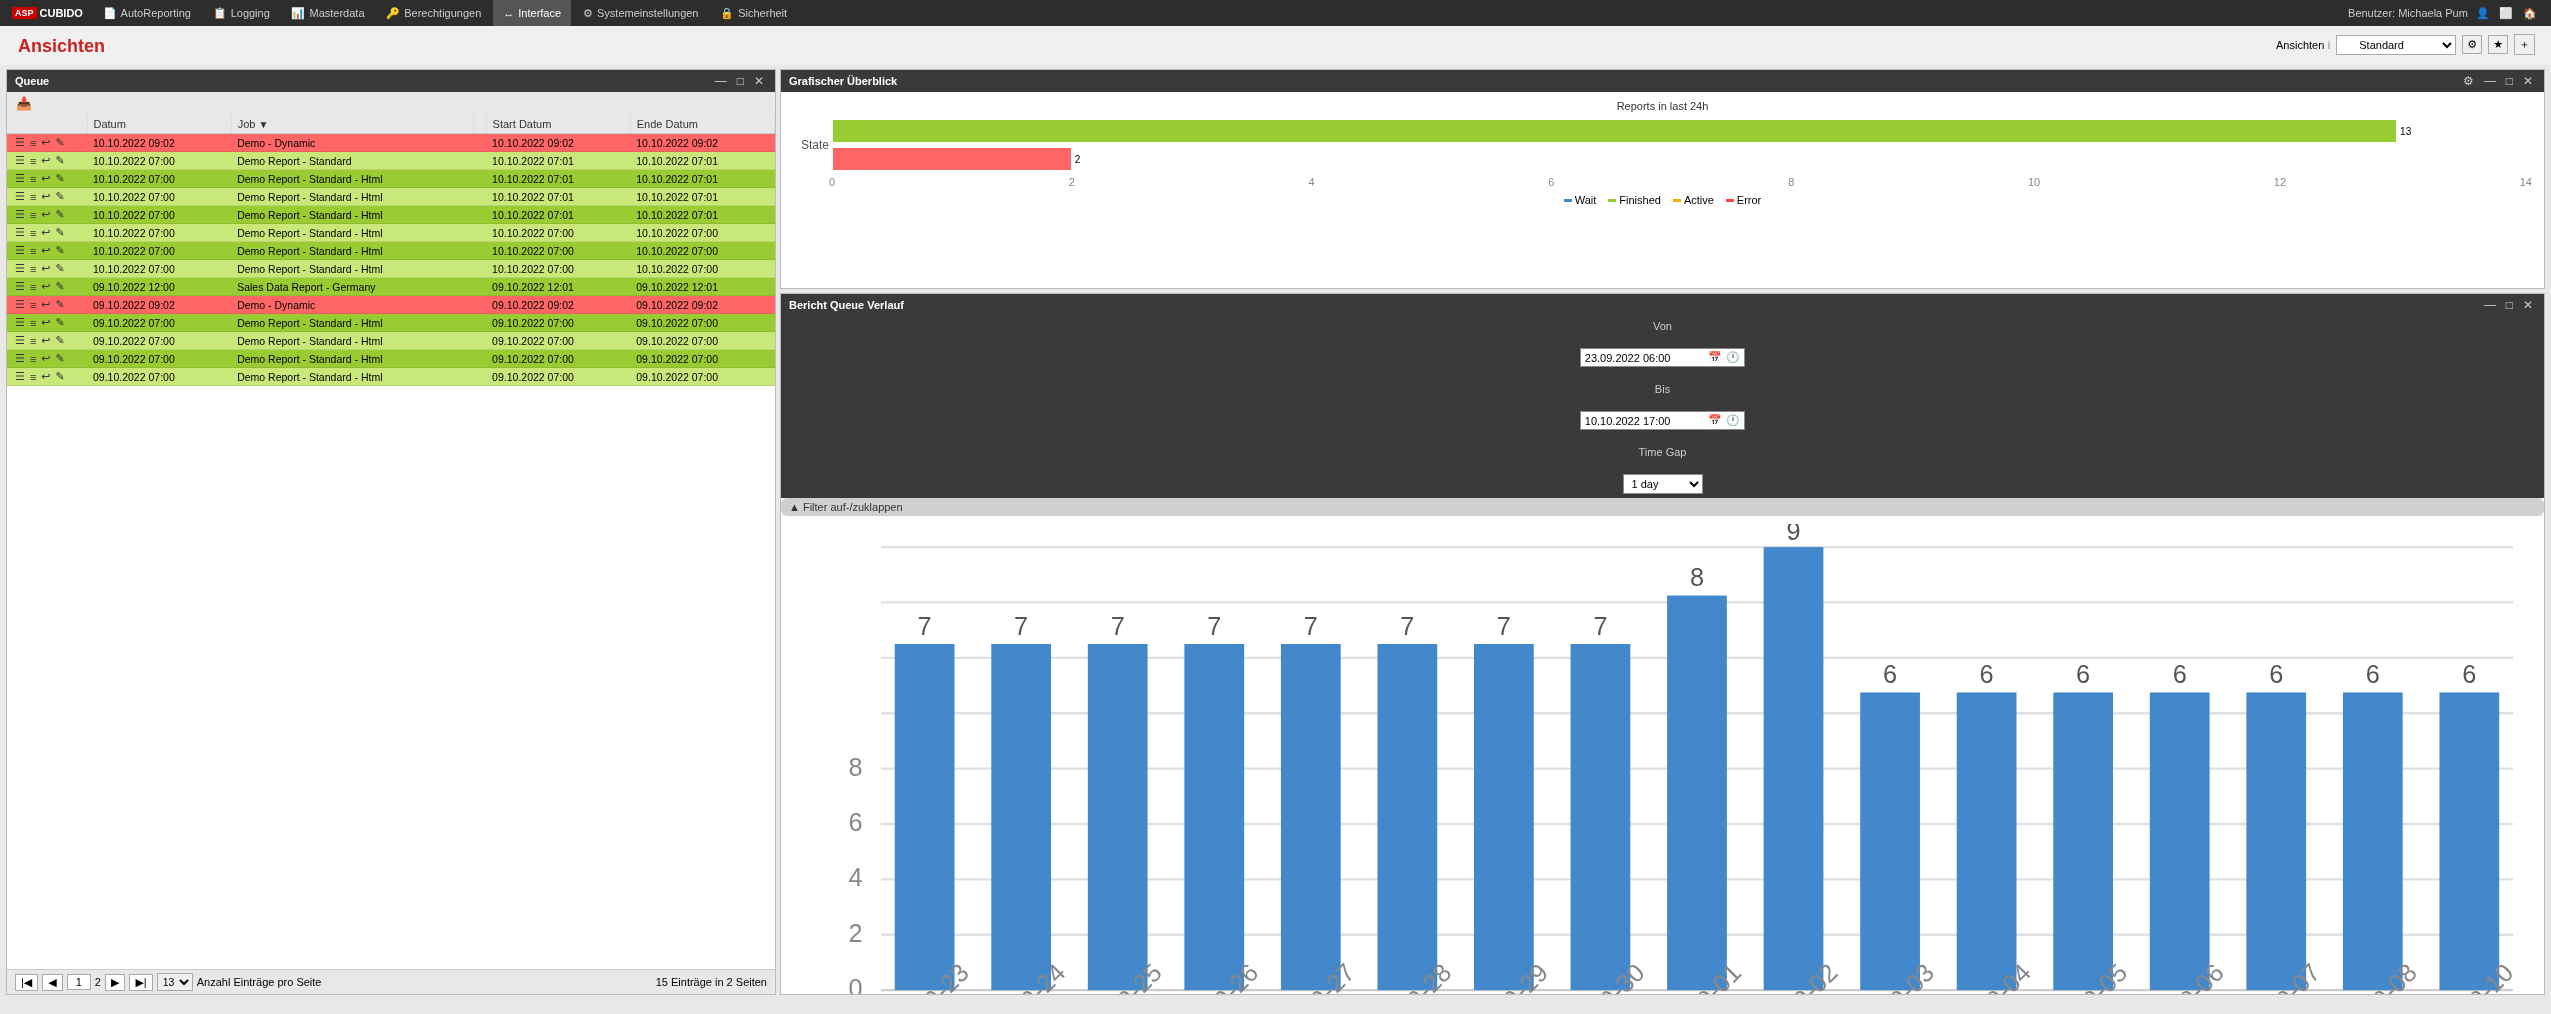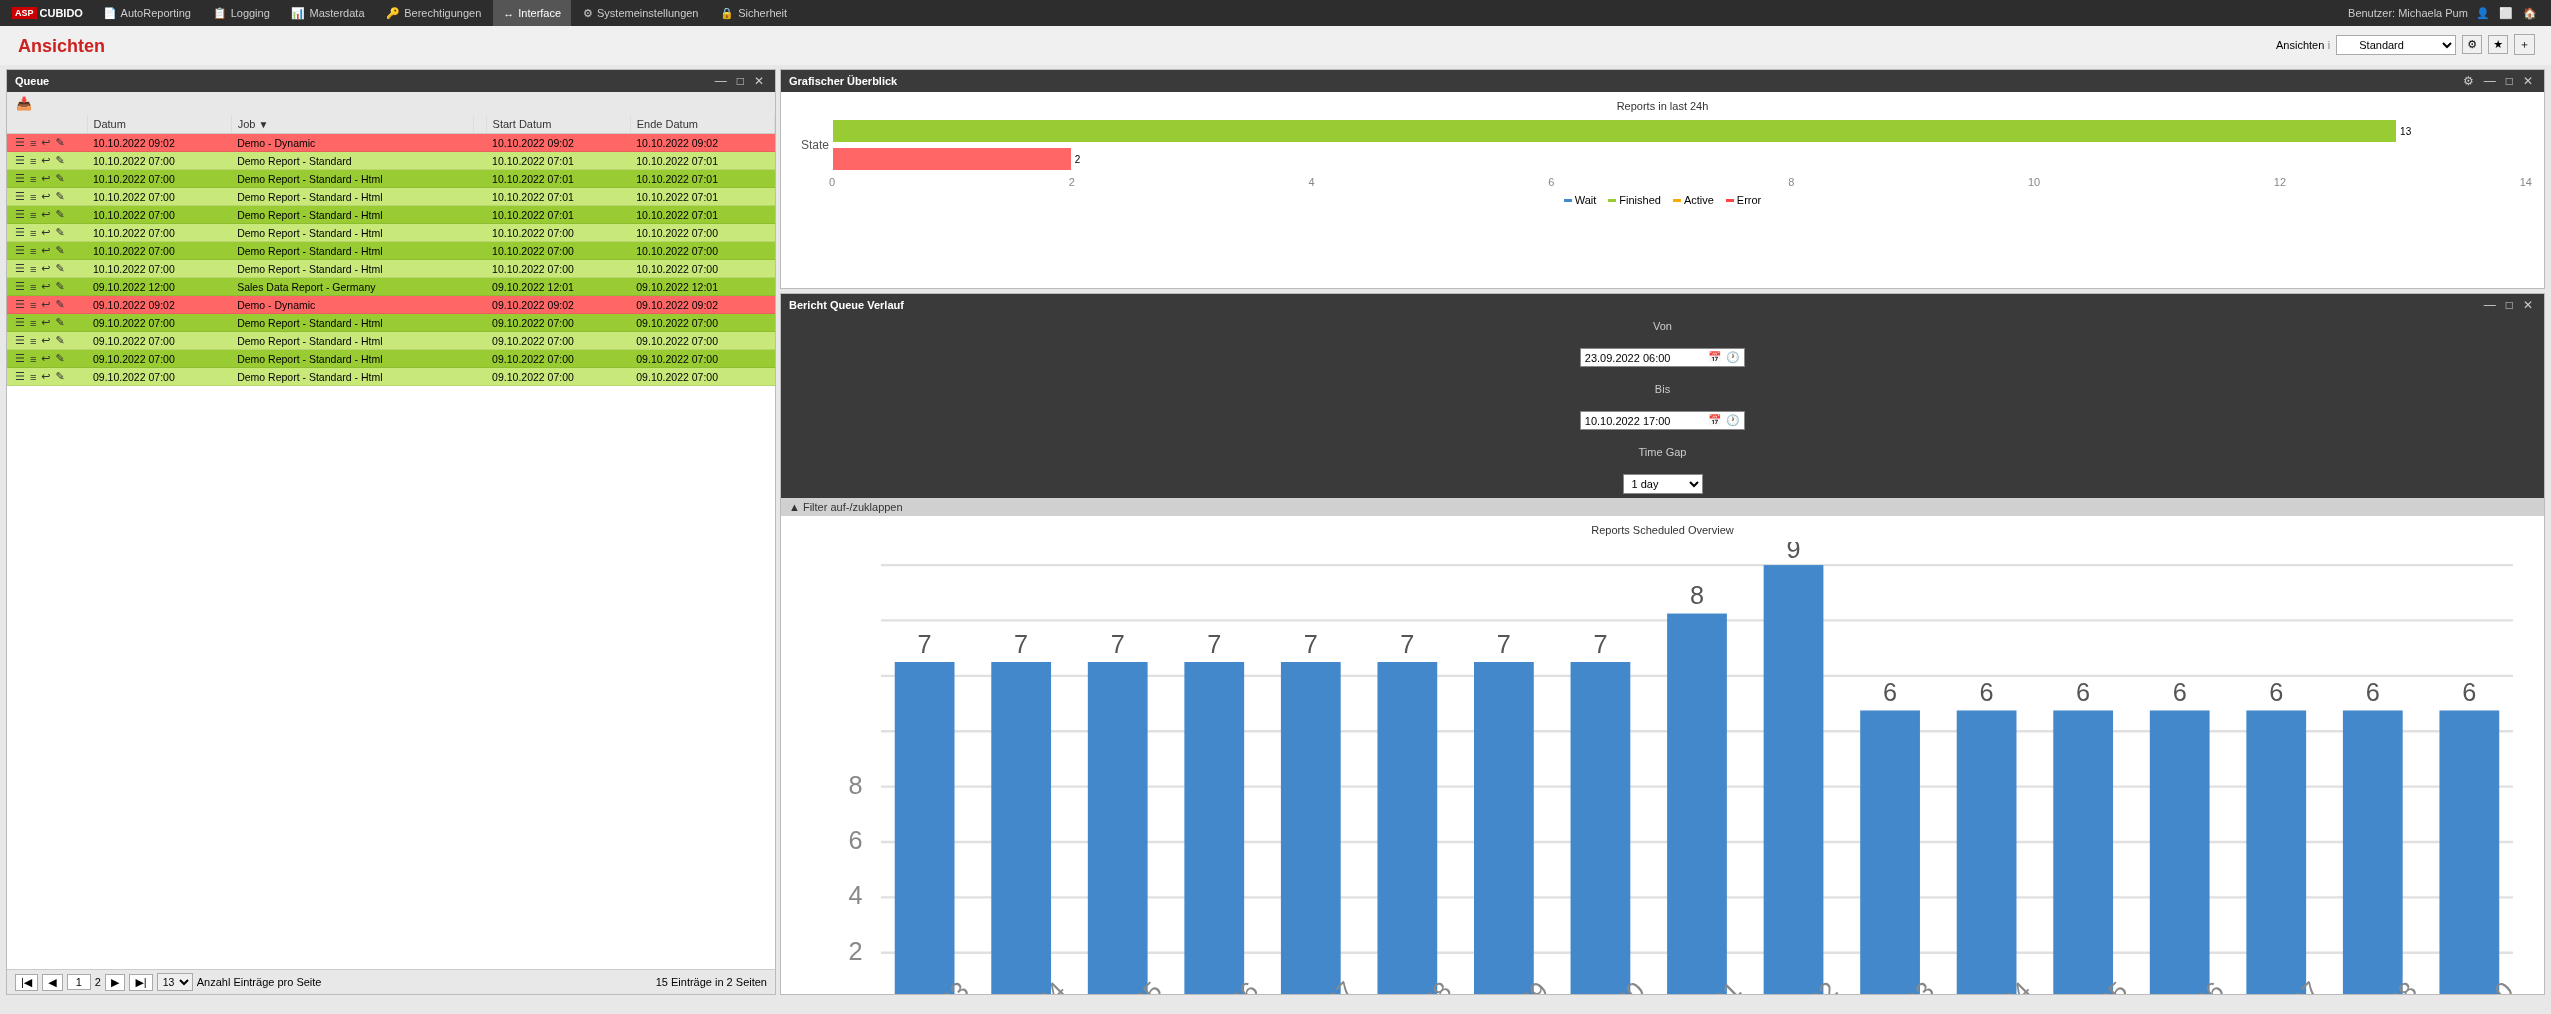--- a/index.html
+++ b/index.html
@@ -274,20 +274,21 @@
       width: 80px;
     }
     .filter-bar {
       background: #d0d0d0;
       padding: 3px 8px;
       font-size: 11px;
       color: #333;
       display: flex;
       align-items: flex-start;
       gap: 4px;
+      border-radius: 6px;
     }
     .bar-chart-v-area {
       flex: 1;
       padding: 8px 8px 4px;
       display: flex;
       flex-direction: column;
     }
     .barchart-title {
       text-align: center;
       font-size: 11px;
@@ -723,21 +724,20 @@
         </div>
         <span class="bericht-label">Time Gap</span>
         <select class="time-gap-select">
           <option>1 day</option>
         </select>
       </div>
       <div class="filter-bar">
         <span>▲ Filter auf-/zuklappen</span>
       </div>
       <div class="bar-chart-v-area">
-        <div class="barchart-title">Reports Scheduled Overview</div>
         <div class="barchart-container">
           <div class="barchart-svg-wrap">
             <svg width="100%" height="100%" viewBox="0 0 760 220" preserveAspectRatio="none">
 
               <line x1="40" y1="10" x2="750" y2="10" stroke="#e0e0e0" stroke-width="1"></line>
               <line x1="40" y1="34" x2="750" y2="34" stroke="#e0e0e0" stroke-width="1"></line>
               <line x1="40" y1="58" x2="750" y2="58" stroke="#e0e0e0" stroke-width="1"></line>
               <line x1="40" y1="82" x2="750" y2="82" stroke="#e0e0e0" stroke-width="1"></line>
               <line x1="40" y1="106" x2="750" y2="106" stroke="#e0e0e0" stroke-width="1"></line>
               <line x1="40" y1="130" x2="750" y2="130" stroke="#e0e0e0" stroke-width="1"></line>

